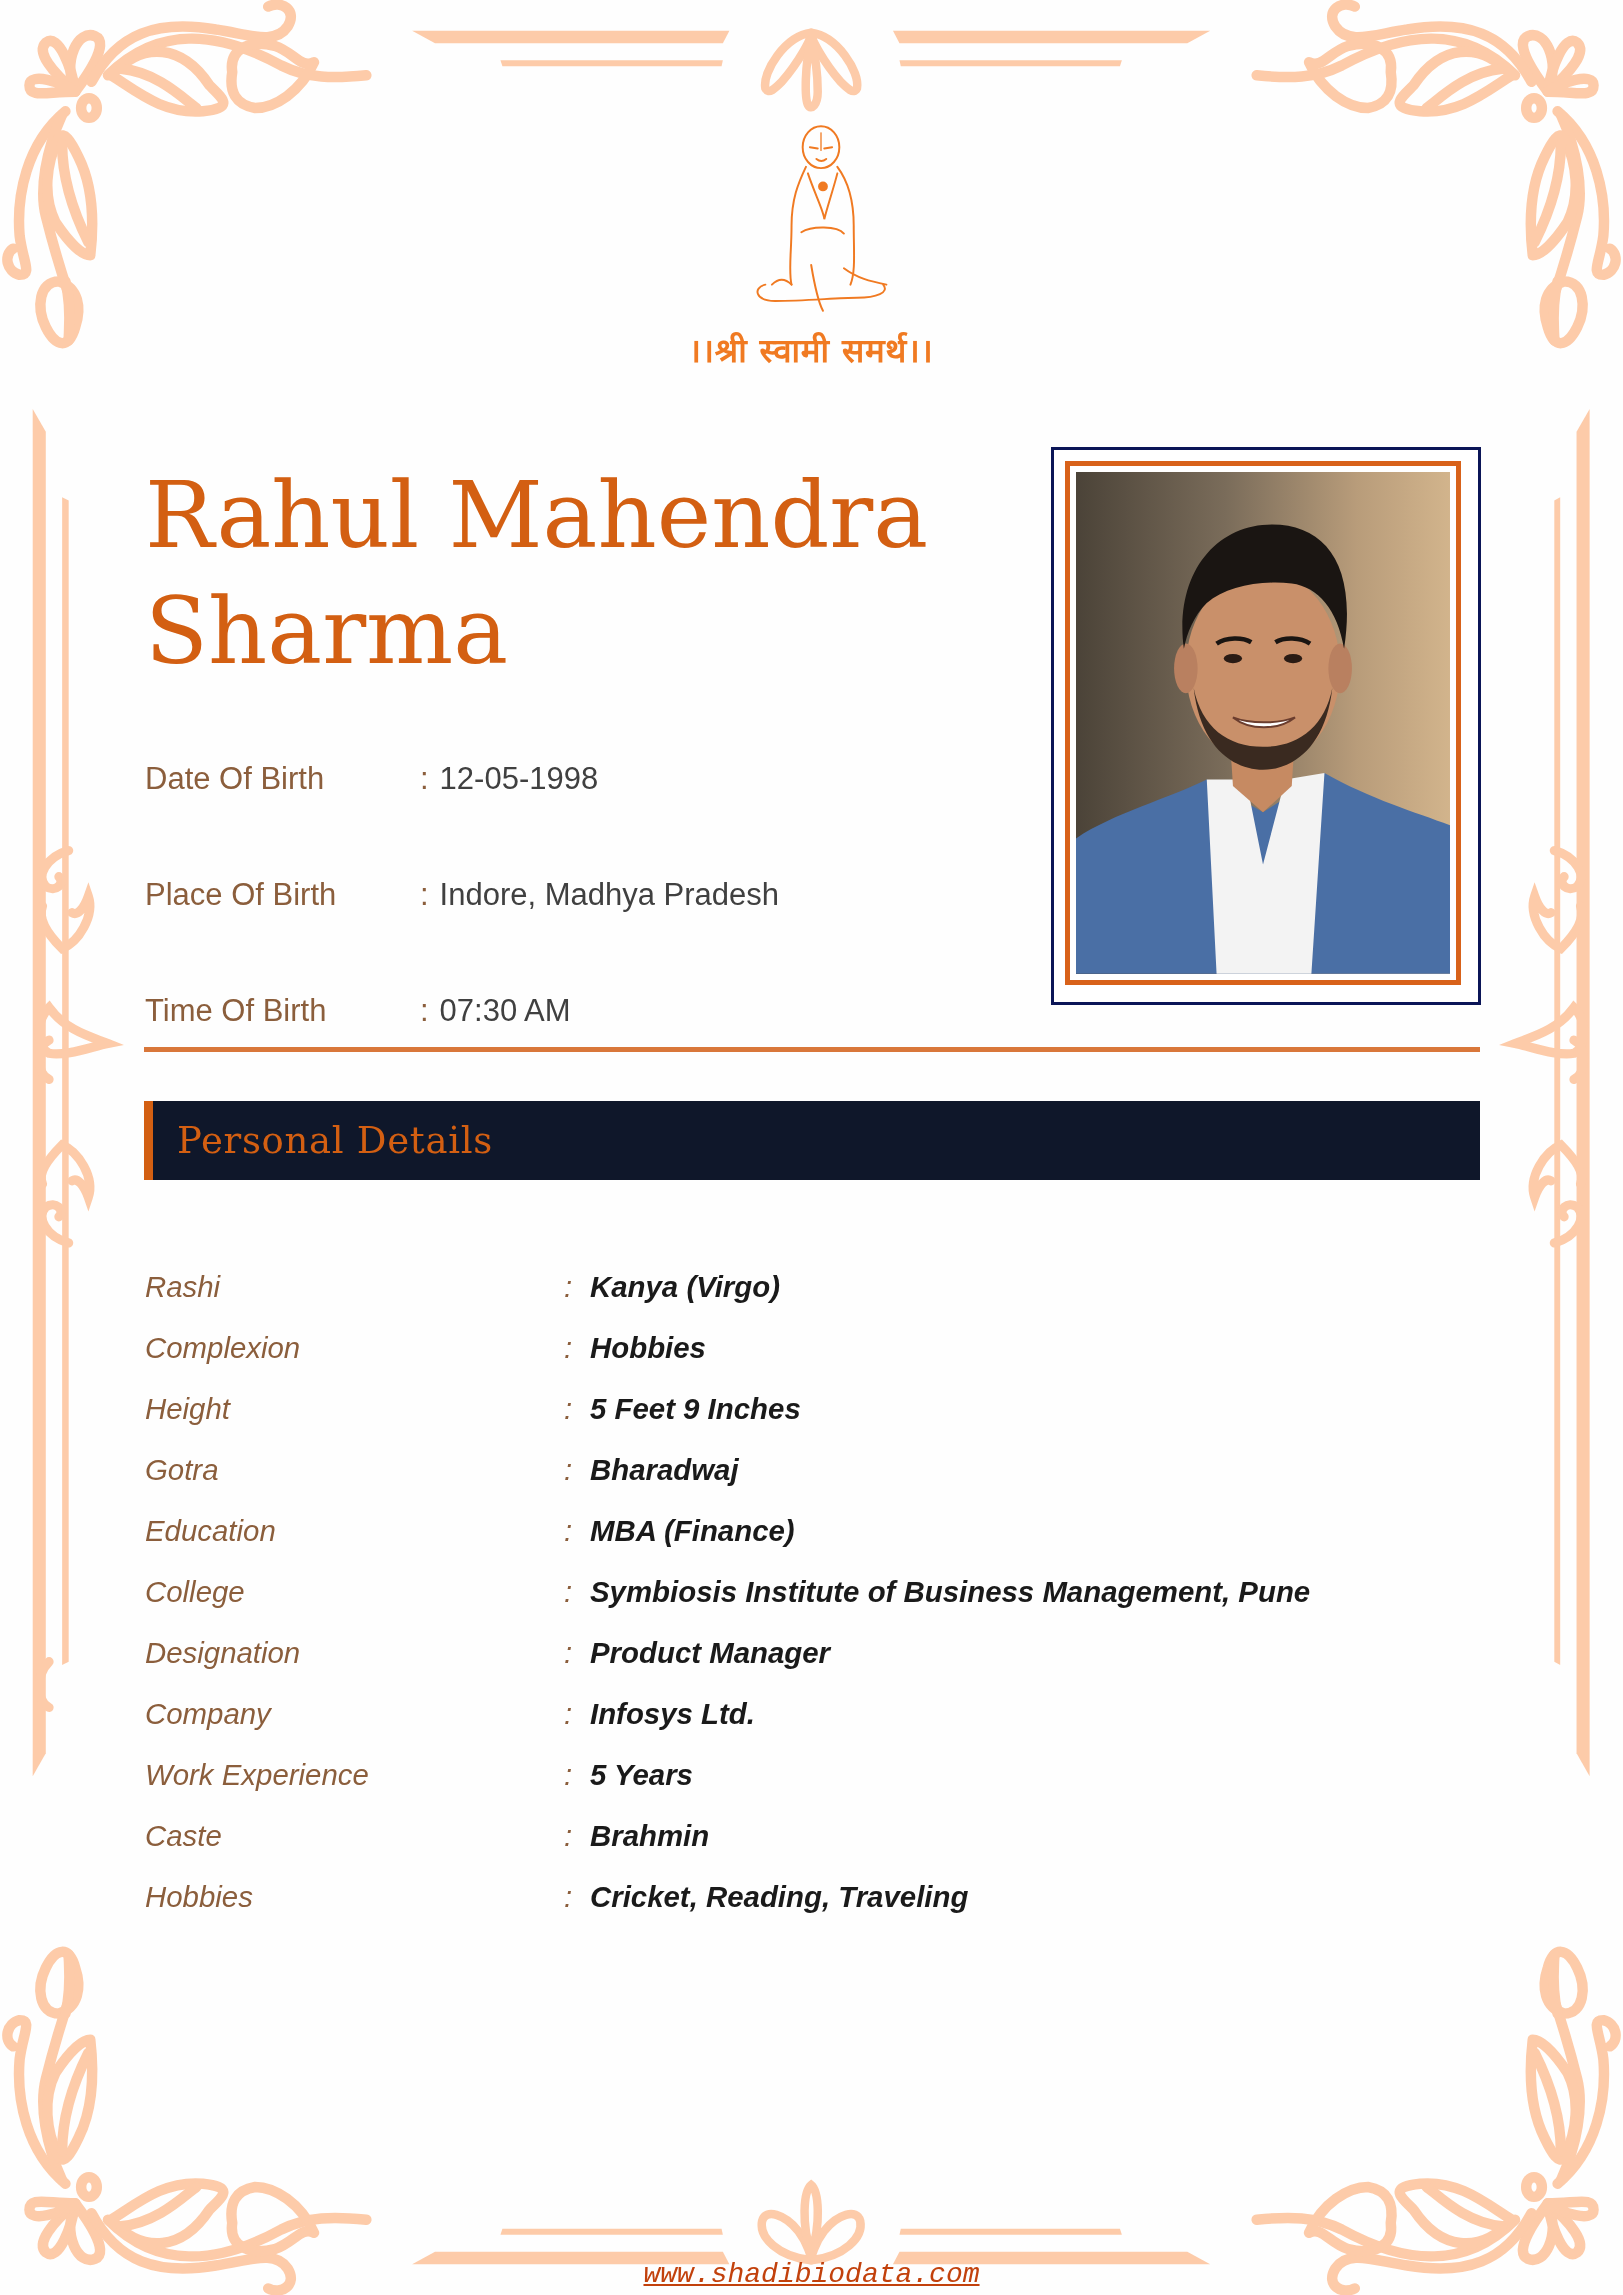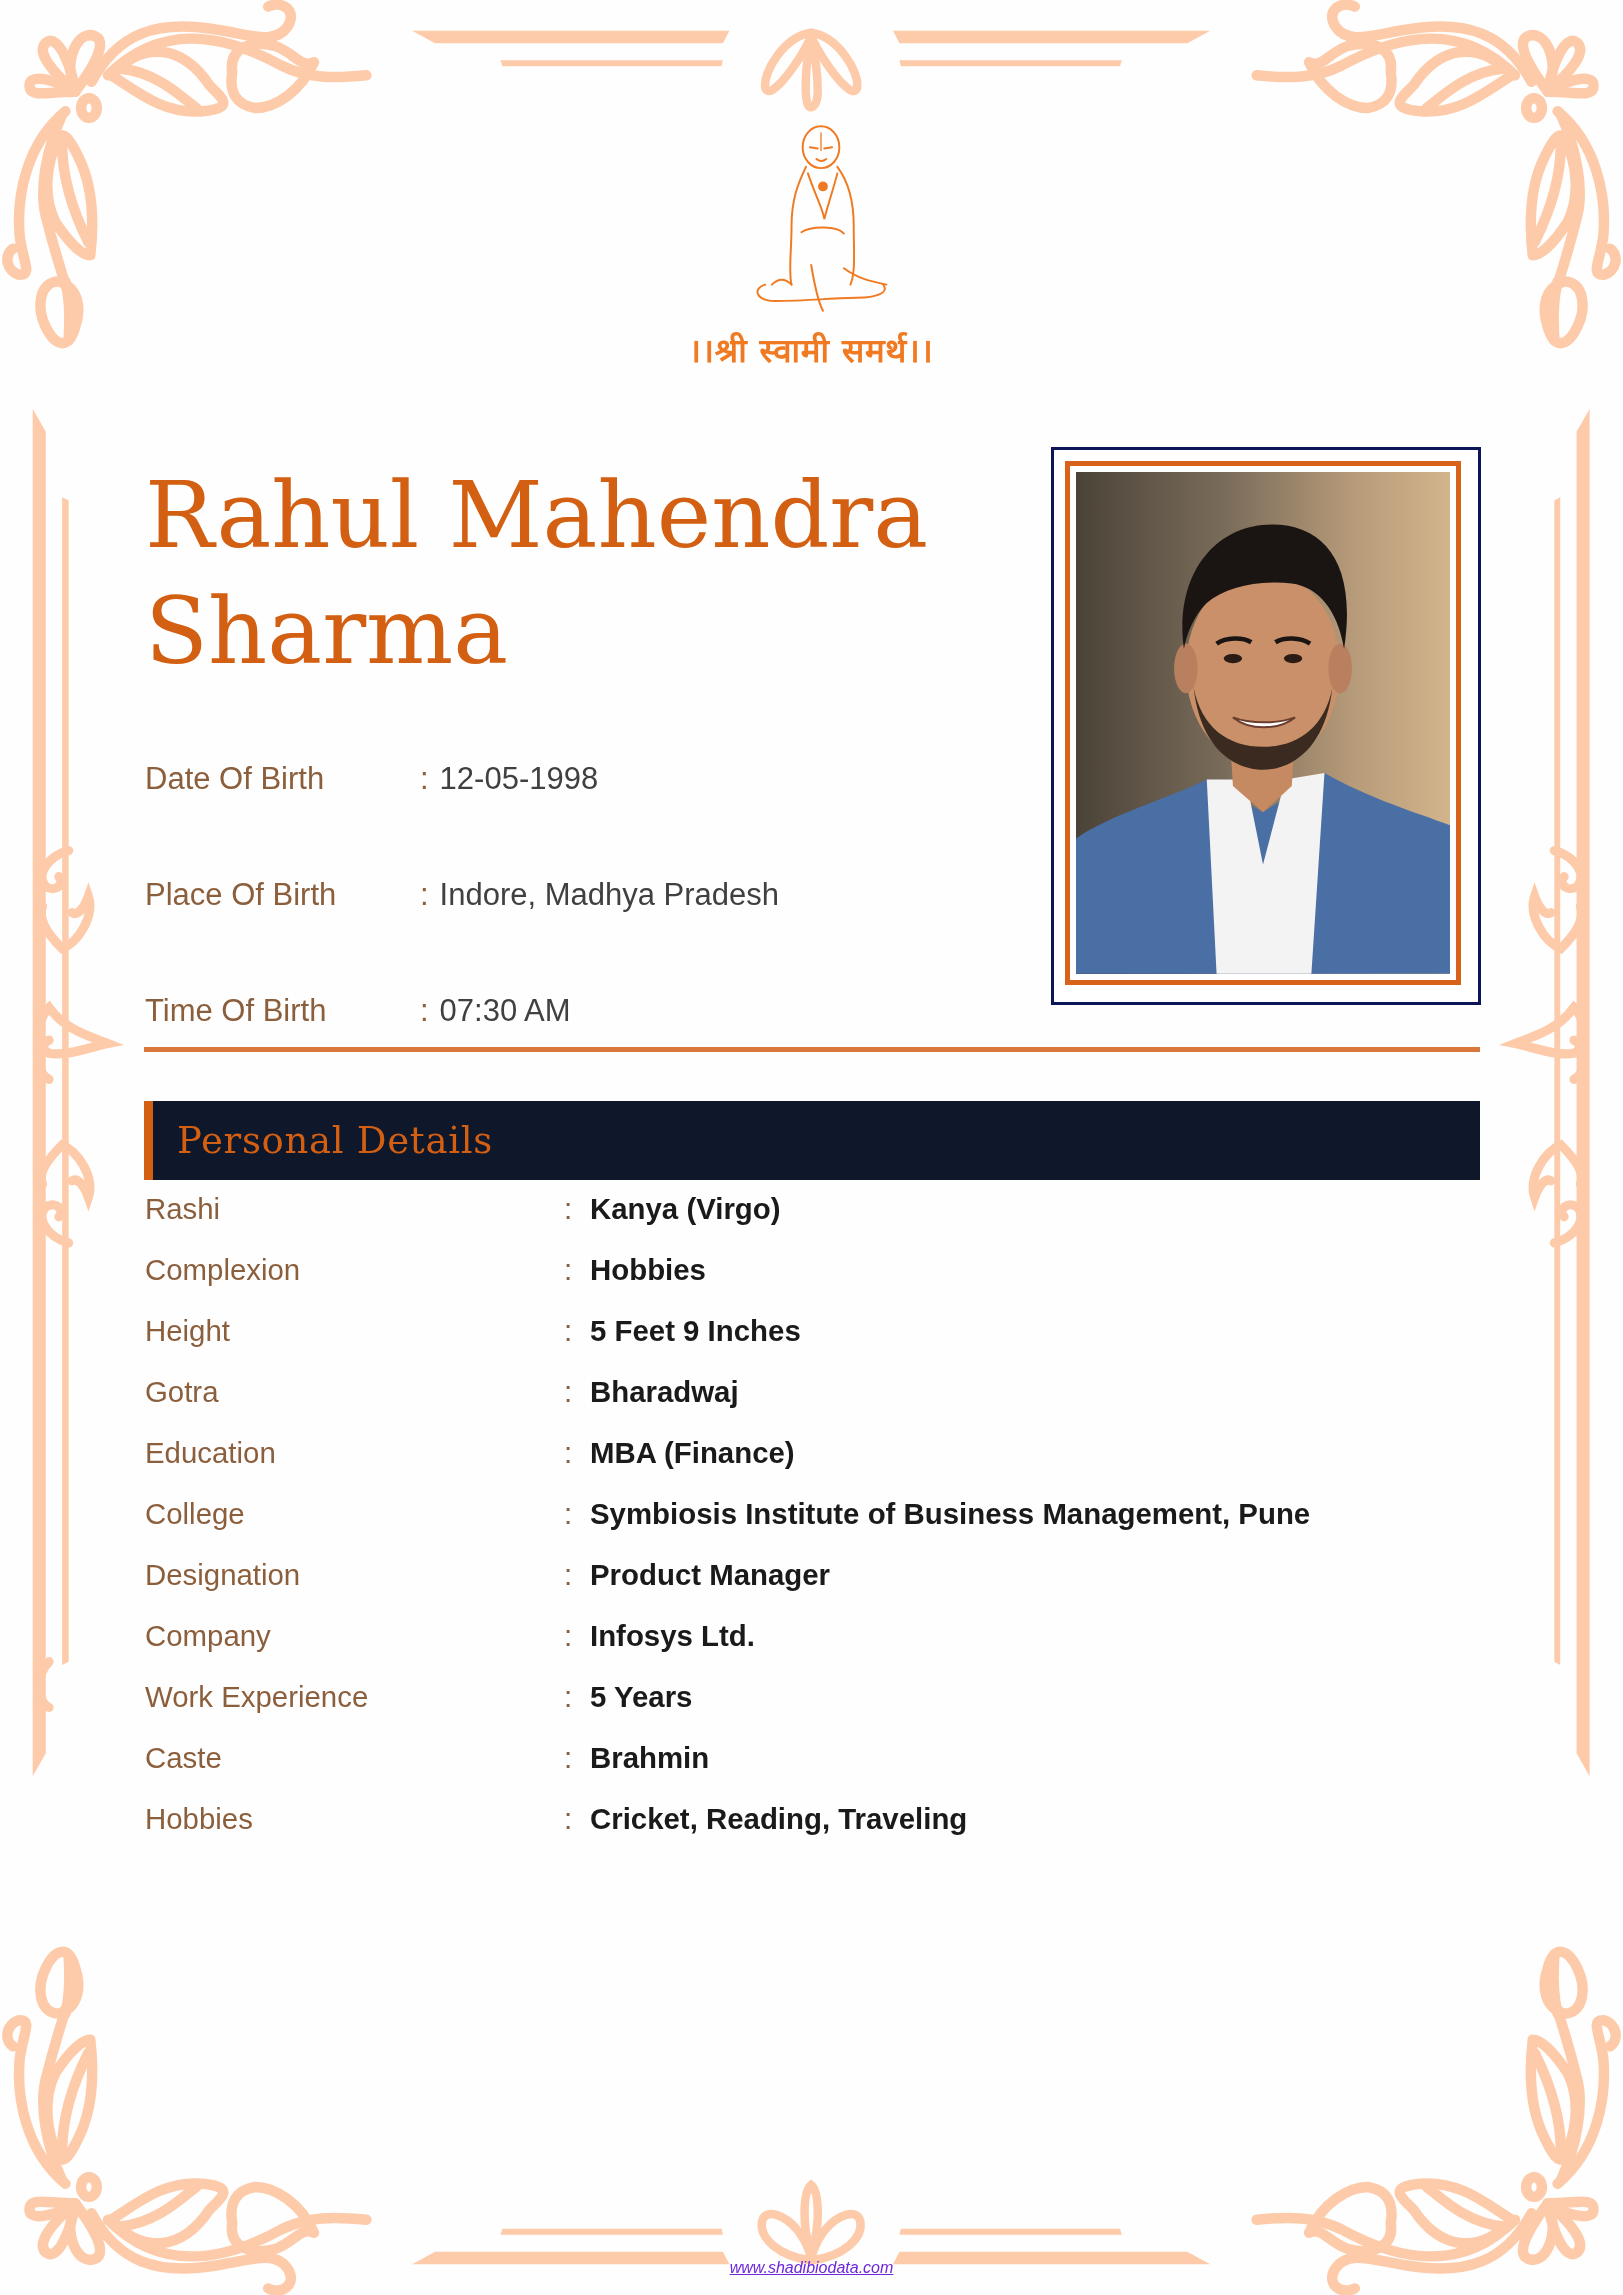--- a/index.html
+++ b/index.html
@@ -37,29 +37,29 @@
   
   .sep { position:absolute; left:144px; top:1047px; width:1336px; height:5.2px; background:#D9773A; }
 
   
   .sec-head { position:absolute; left:144px; top:1101px; width:1336px; height:79px; background:#0f172a; }
   .sec-head .bar { position:absolute; left:0; top:0; width:9.2px; height:79px; background:#D35F12; }
   .sec-head .title { position:absolute; left:33px; top:18.3px; font-family:"DejaVu Serif","Liberation Serif",serif;
                      font-size:37px; color:#D35F12; letter-spacing:0.7px; }
 
   
-  .details { position:absolute; left:145px; top:1192px; width:1335px; }
+  .details { position:absolute; left:145px; top:1270px; width:1335px;font-style:italic; }
   .d-row { display:flex; height:61px; align-items:flex-start; font-size:29.4px; }
   .d-row .lbl { width:419px; color:#8B5E3C; }
   .d-row .col { width:26px; color:#8B5E3C; }
   .d-row .val { color:#1a1a1a; font-weight:bold; }
 
   
   .footer { position:absolute; left:0; top:2259px; width:1623px; text-align:center; }
-  .footer a { font-size:16px; font-style:italic; color:#6d28d9; text-decoration:underline; }
+  .footer a { font-size:28px; font-style:italic; color:#c2410c; text-decoration:underline;font-family:Liberation Mono, monospace; }
 </style>
 </head>
 <body>
 
 <svg class="border-svg" viewBox="0 0 2481 3508" xmlns="http://www.w3.org/2000/svg">
   <defs>
     <g id="corner" fill="none" stroke="#FDCBA9" stroke-width="16" stroke-linecap="round" stroke-linejoin="round">
 
       <path d="M115 140 C95 90 120 45 145 55 C170 65 130 120 115 140 Z"></path>
       <path d="M115 140 C80 110 55 80 70 65 C90 50 110 105 115 140 Z"></path>

